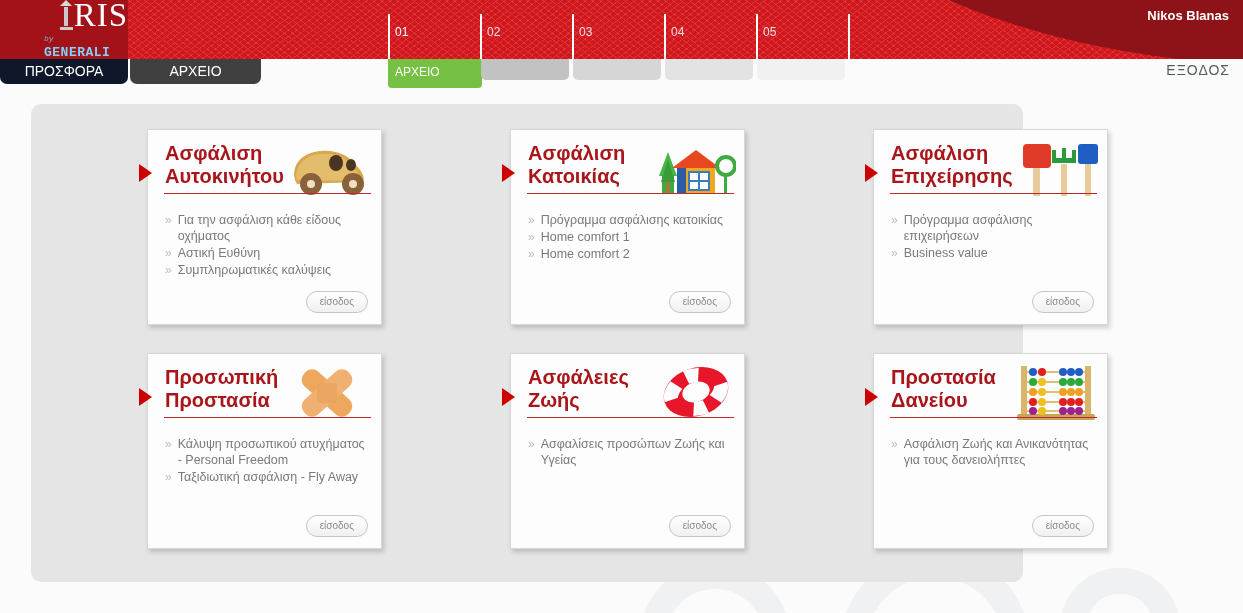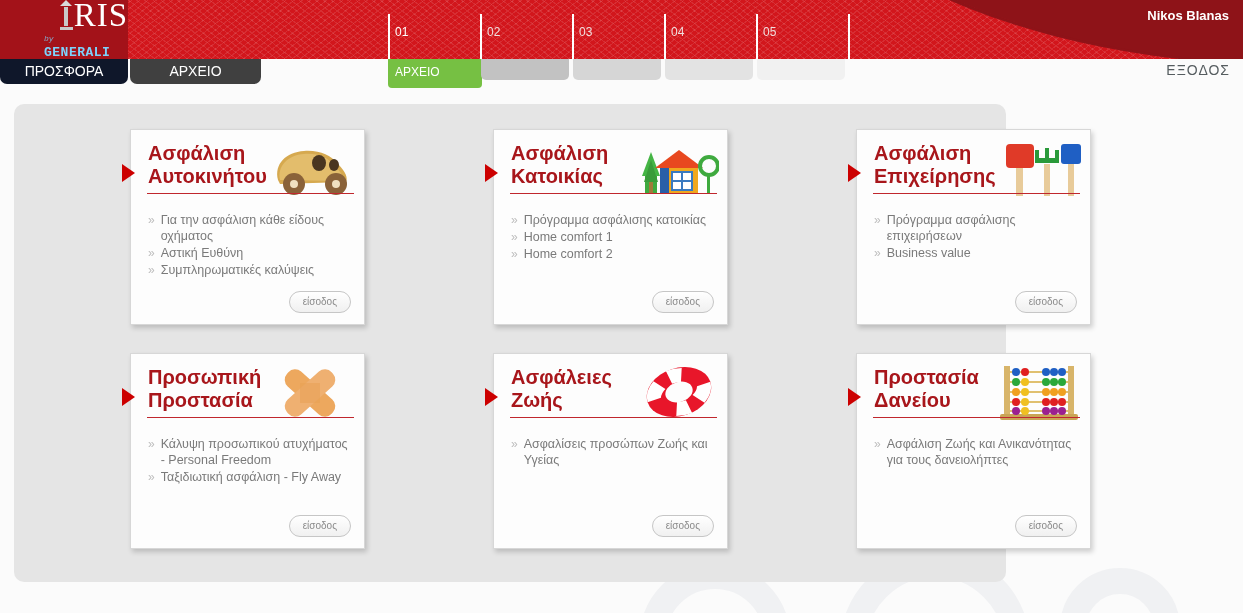--- a/index.html
+++ b/index.html
@@ -139,21 +139,21 @@
 
   
   .exit-link {
     position: absolute; right: 13px; top: 62px;
     font-size: 14px; color: #555c5f; letter-spacing: 1px;
     cursor: pointer; z-index: 8;
   }
 
   
   .panel {
-    position: absolute; left: 14px; top: 104px;
+    position: absolute; left: 31px; top: 104px;
     width: 992px; height: 478px;
     background: #e5e5e5;
     border-radius: 10px;
   }
   .watermark {
     position: absolute; left: 0; bottom: 0;
     width: 1243px; height: 70px;
     overflow: hidden; pointer-events: none;
   }
   .wm-c { position: absolute; border-radius: 50%; border: 26px solid #f0f1f3; }

